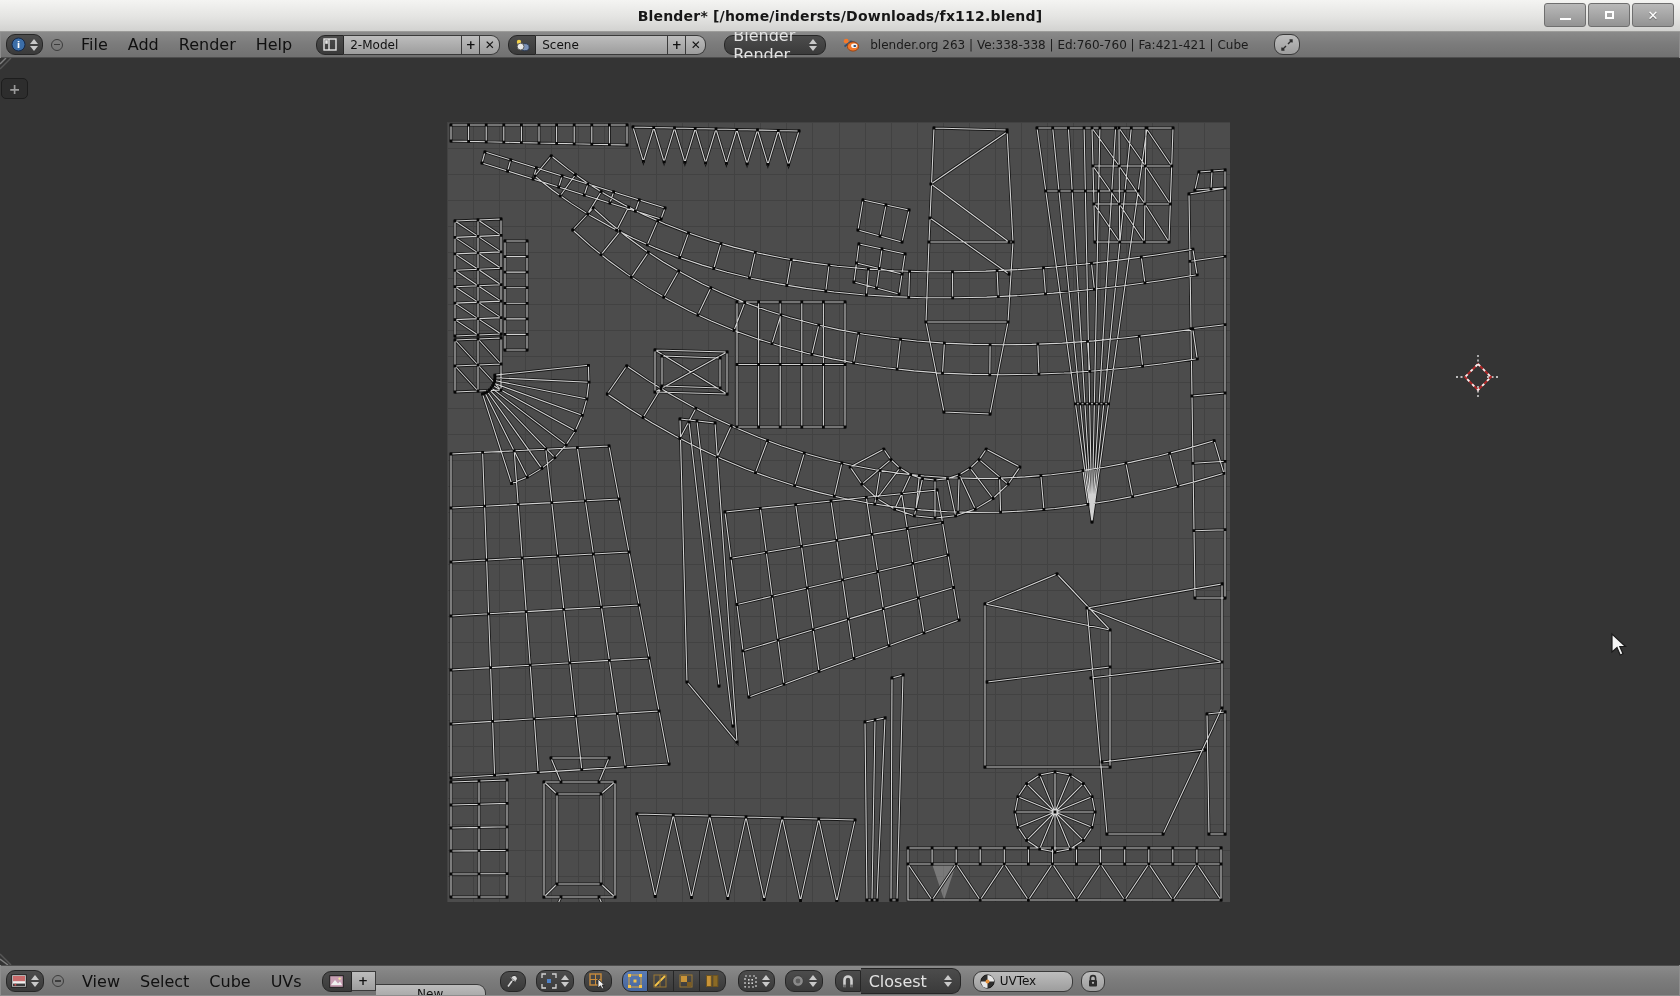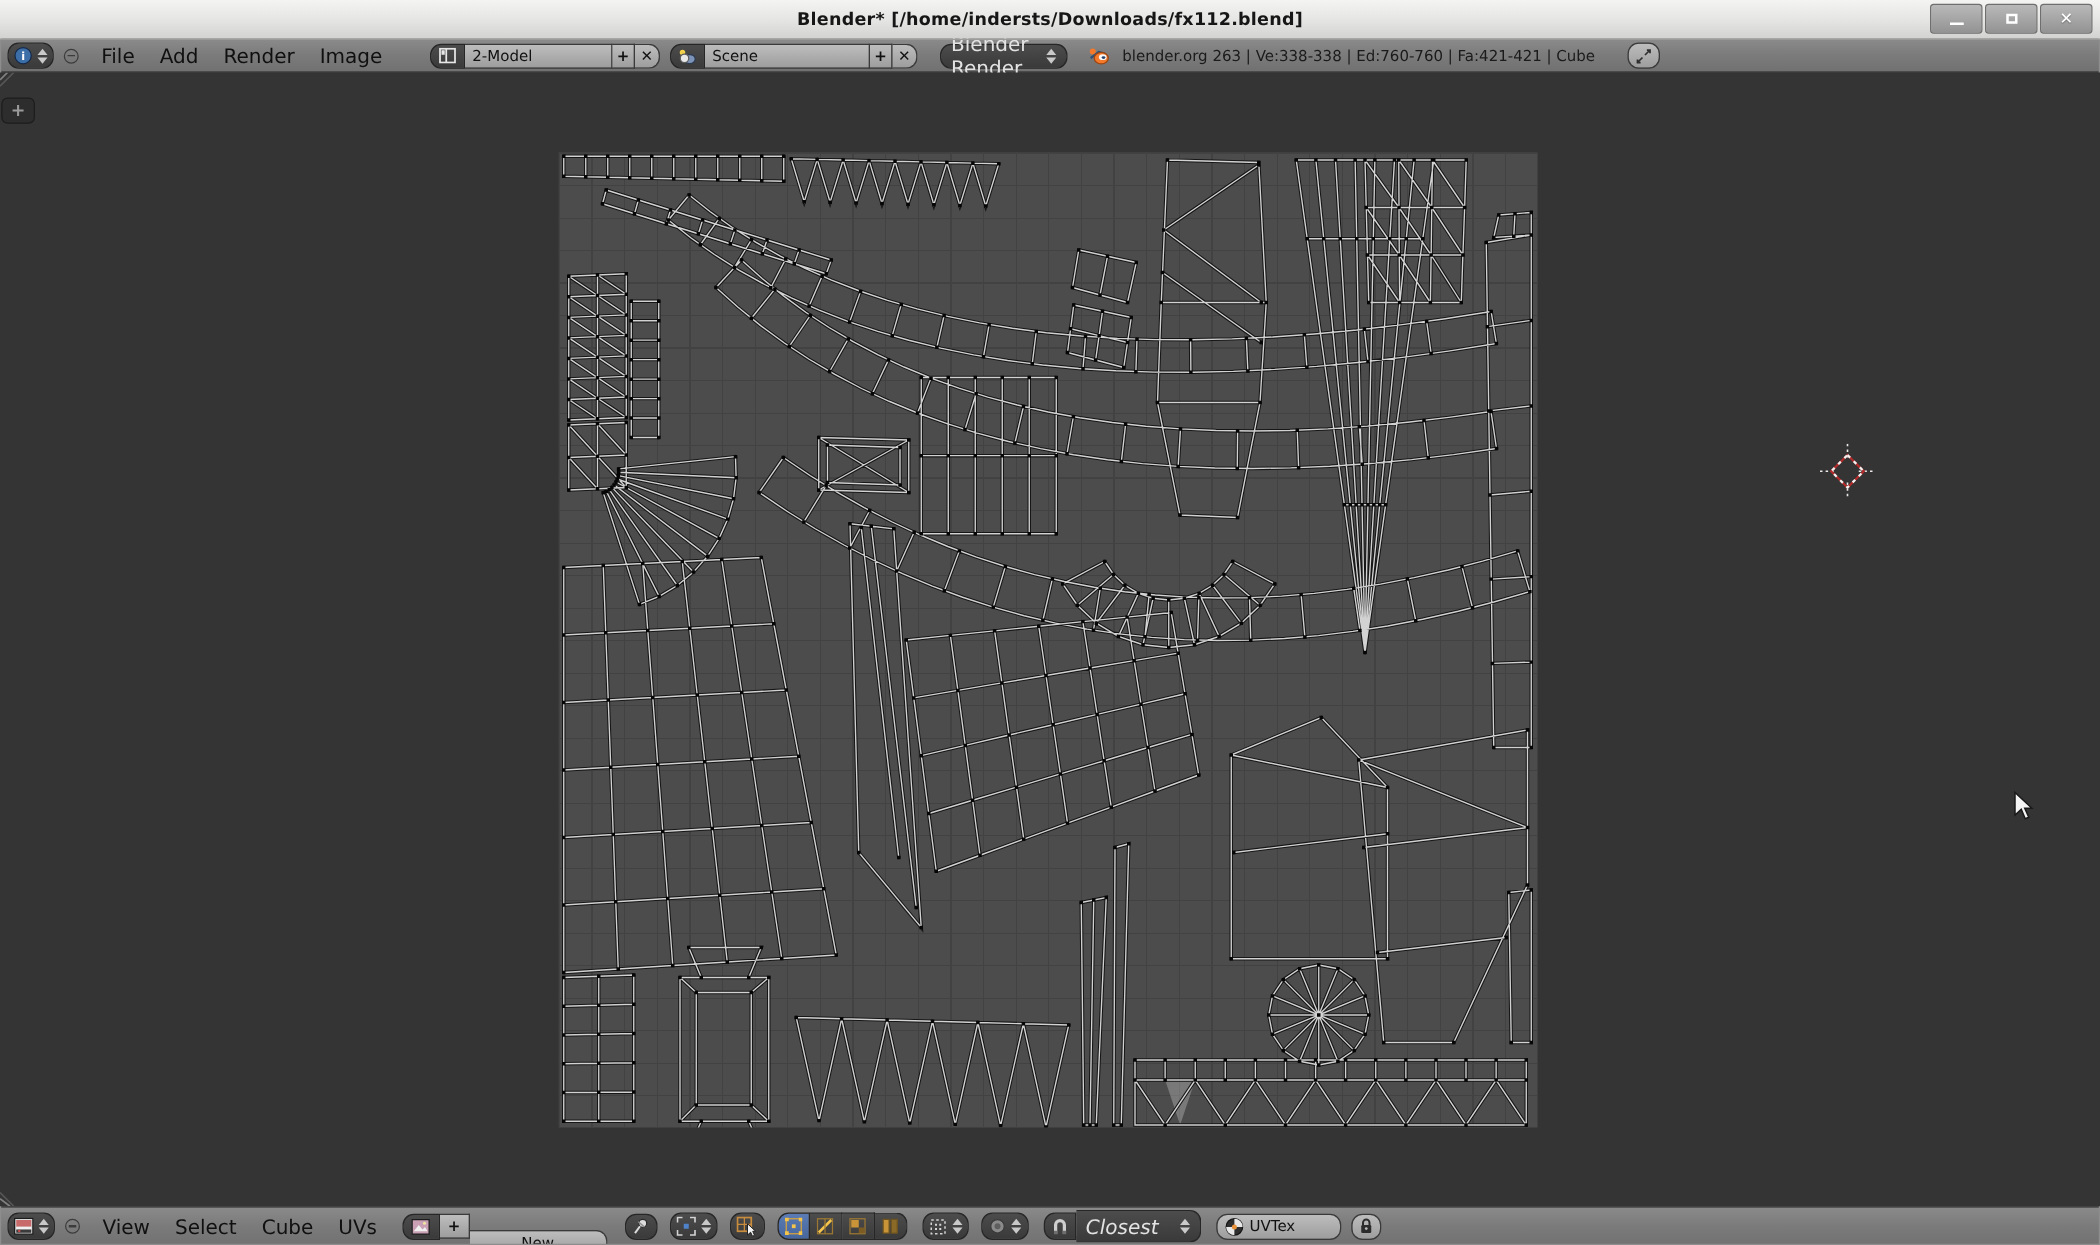--- a/index.html
+++ b/index.html
@@ -93,23 +93,23 @@
       </span>
       <span class="updown">
           <span class="tri-u"></span>
           <span class="tri-d"></span>
         </span>
     </div>
     <span class="collapse-circle"></span>
     <span class="menu-item">File</span>
     <span class="menu-item">Add</span>
     <span class="menu-item">Render</span>
-    <span class="menu-item">Image</span>
-
-    <div class="grp" style="margin-left:28px;">
+    <span class="menu-item">Help</span>
+
+    <div class="grp" style="margin-left:14px;">
       <div class="btn-dark rl" style="width:28px;">
         <span class="ico">
           <svg width="14" height="13" viewBox="0 0 14 13">
               <rect x="1" y="1" width="12" height="11" fill="none" stroke="#e6e6e6" stroke-width="1.4"></rect>
               <line x1="6" y1="1" x2="6" y2="12" stroke="#e6e6e6" stroke-width="1.4"></line>
               <rect x="2.2" y="2.2" width="2.6" height="3.6" fill="#e6e6e6"></rect>
             </svg>
         </span>
       </div>
       <div class="btn-light rm" style="width:118px;justify-content:flex-start;">
@@ -354,21 +354,21 @@
     <div class="grp" style="margin-left:12px;">
       <div class="btn-dark rl" style="width:26px;height:22px;">
         <span class="ico">
           <svg width="14" height="15" viewBox="0 0 14 15">
               <path d="M3.5 13 L3.5 6 A3.5 3.5 0 0 1 10.5 6 L10.5 13" fill="none" stroke="#cfcfcf" stroke-width="2.6"></path>
               <rect x="2.2" y="10.6" width="2.8" height="2.8" fill="#6e6e6e"></rect>
               <rect x="9.2" y="10.6" width="2.8" height="2.8" fill="#6e6e6e"></rect>
             </svg>
         </span>
       </div>
-      <div class="grp btn-dark rr nb" style="width:100px;height:26px;justify-content:space-between;padding:0 8px;font-style:italic;">
+      <div class="grp btn-dark rr nb" style="width:100px;height:26px;justify-content:space-between;padding:0 8px;">
         <span class="dd-text">Closest</span>
         <span class="updown">
             <span class="tri-u"></span>
             <span class="tri-d"></span>
           </span>
       </div>
     </div>
 
     <div class="grp btn-light ra" style="margin-left:12px;width:100px;height:21px;justify-content:flex-start;gap:5px;">
       <span class="ico">

